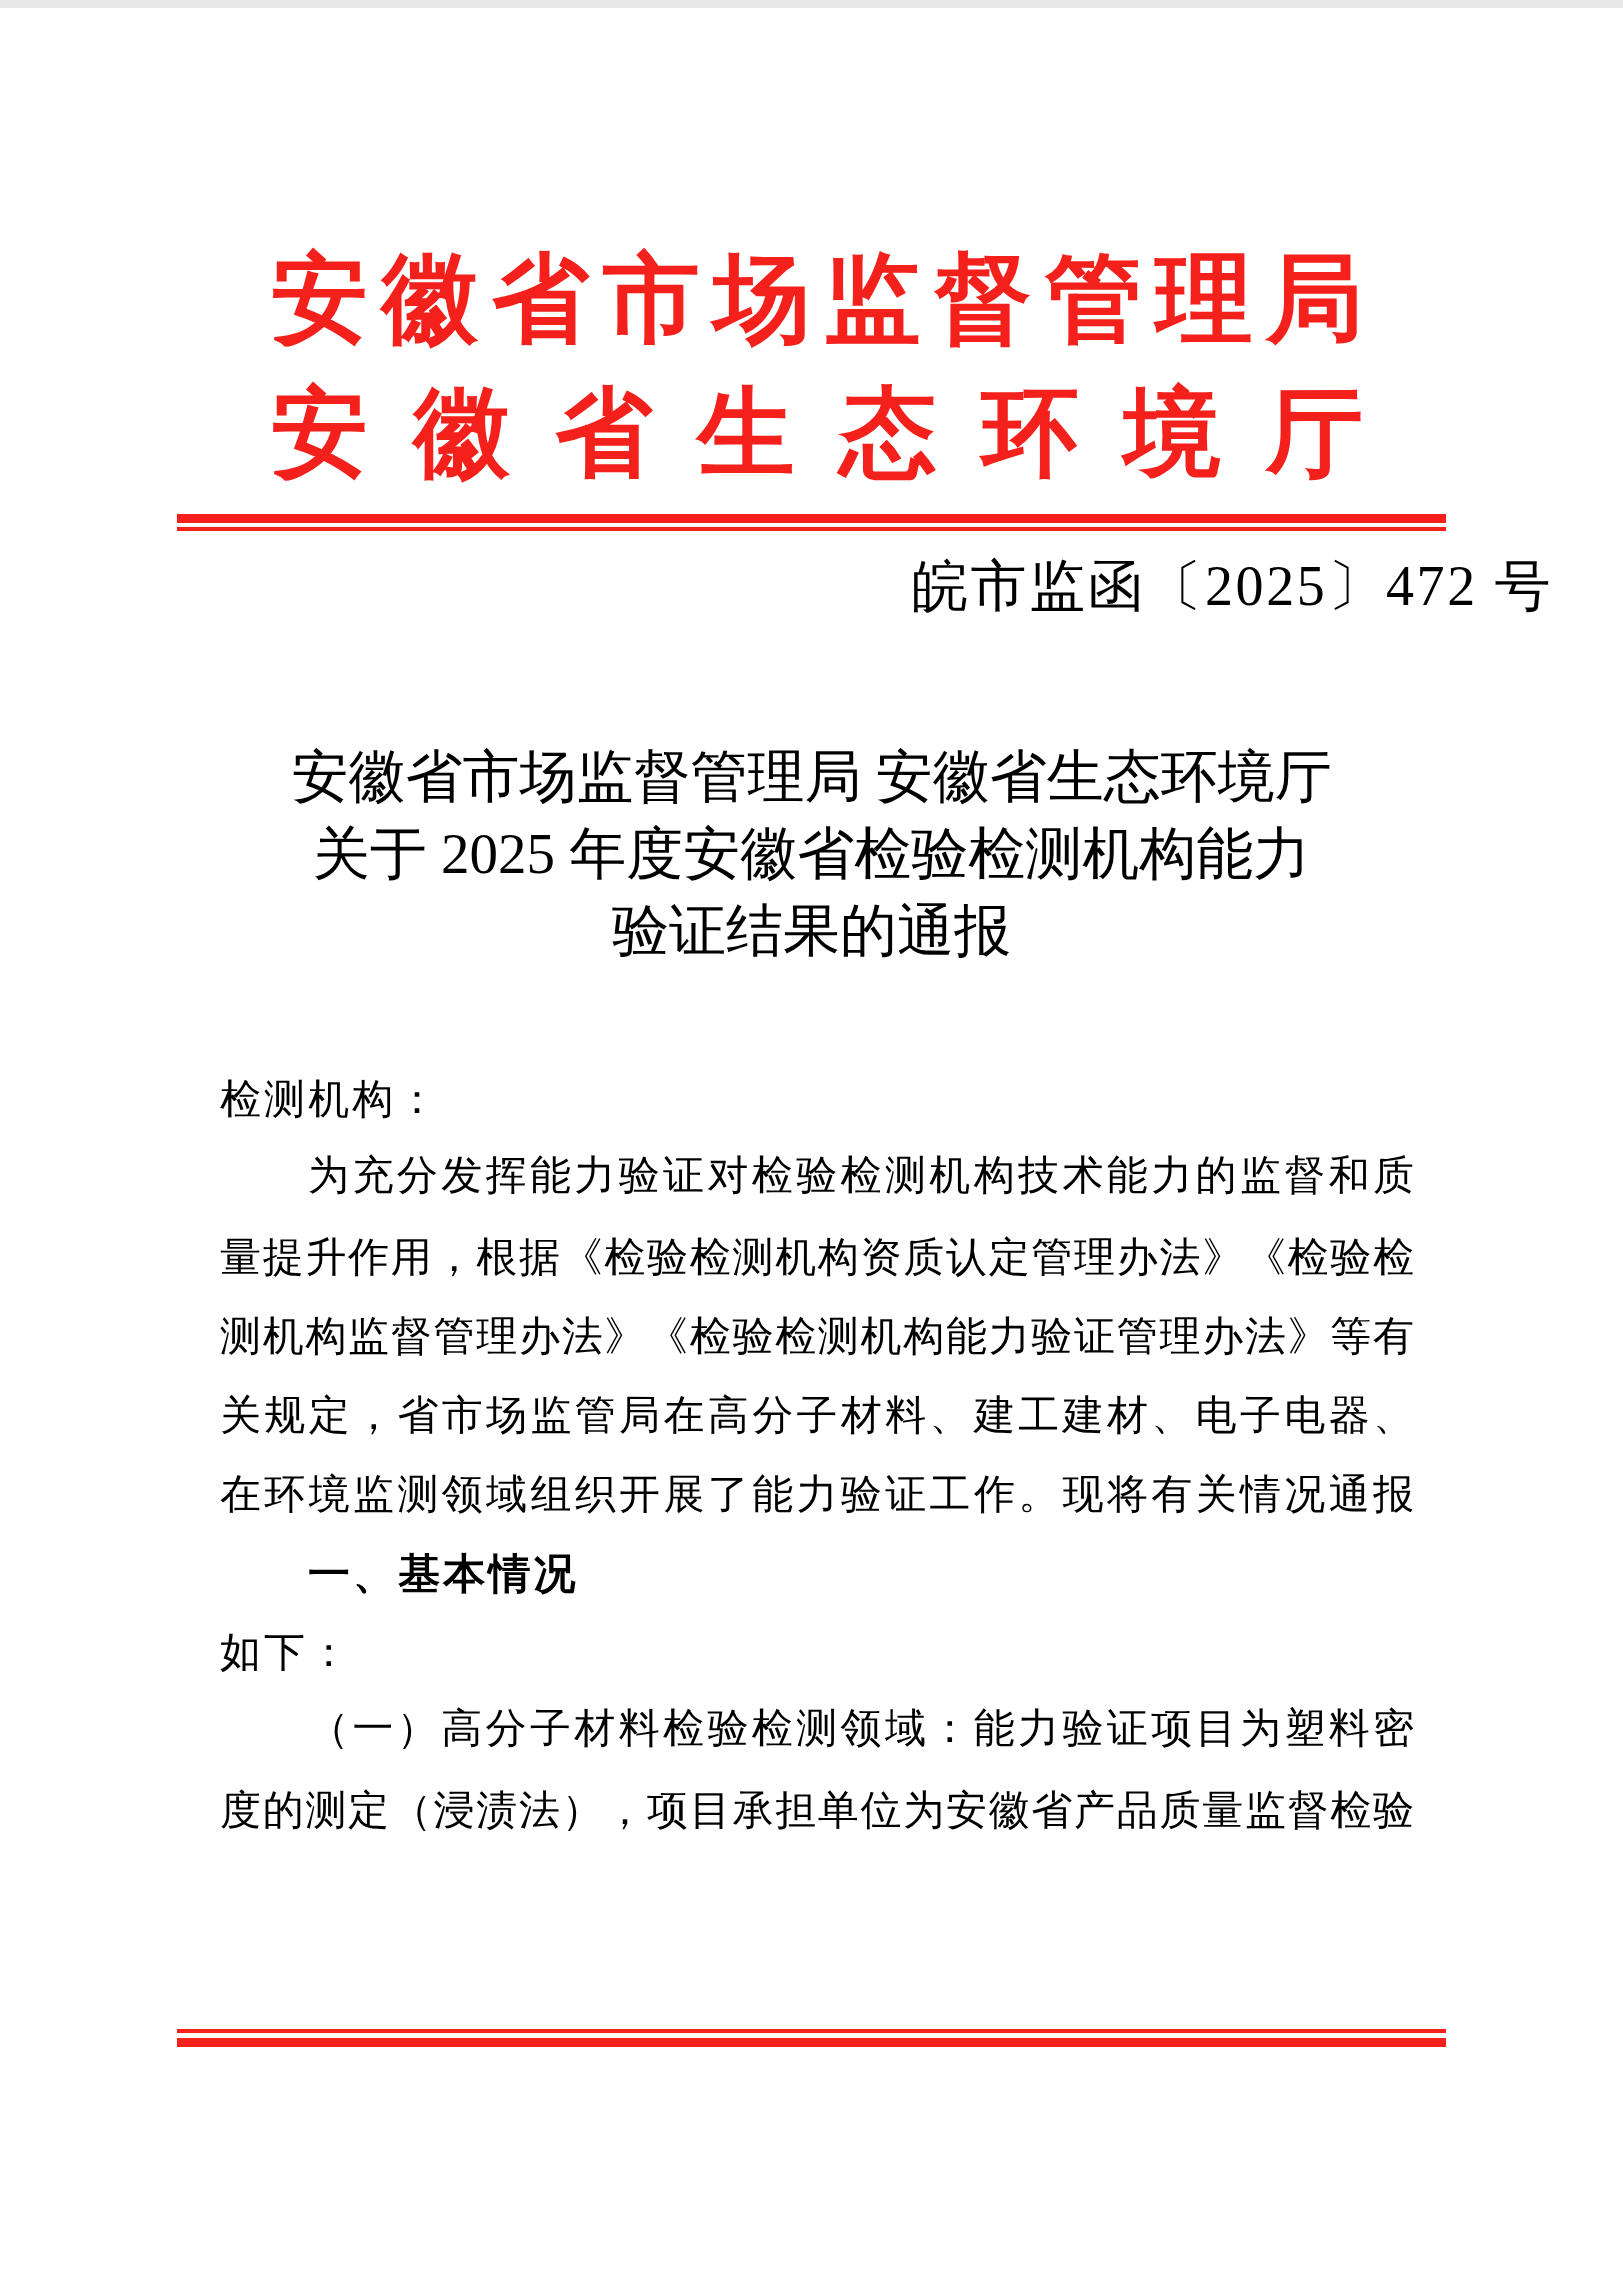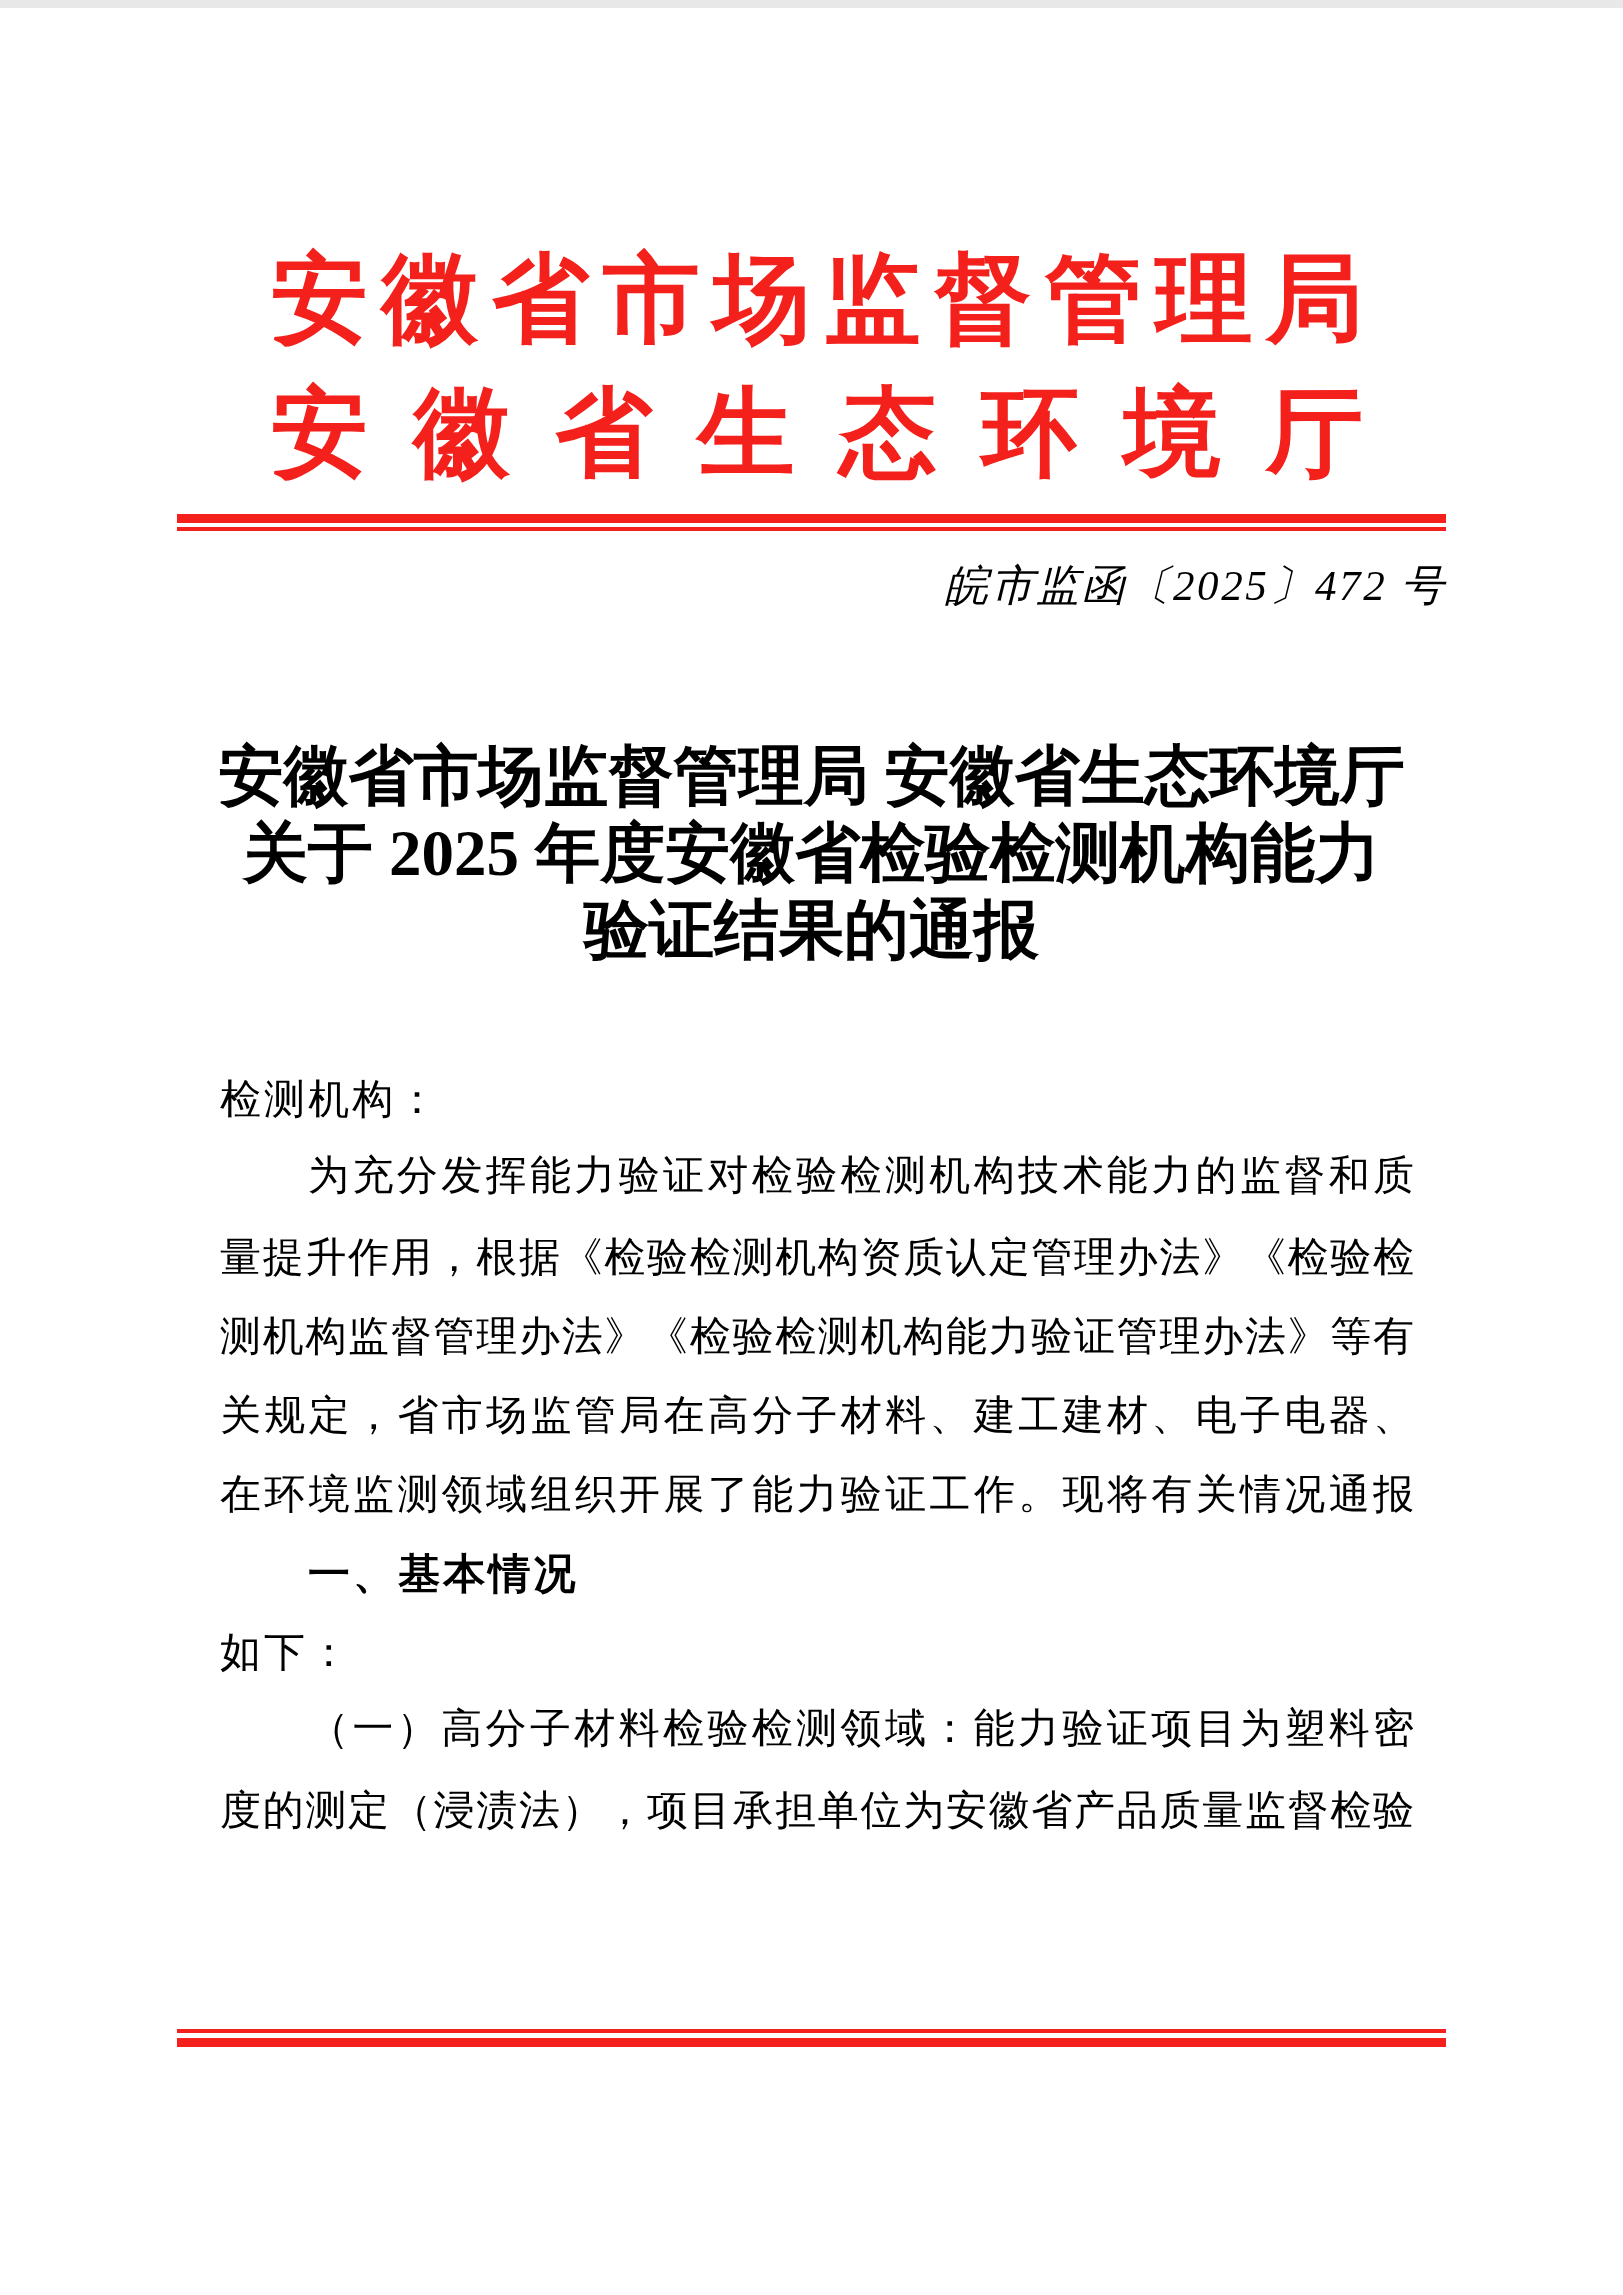--- a/index.html
+++ b/index.html
@@ -35,41 +35,40 @@
   
   .rule { position: absolute; left: 177px; width: 1269px; background: #f3201b; }
   .rule-top-thick    { top: 506px;  height: 9.2px; }
   .rule-top-thin     { top: 519px; height: 3.6px;  }
   .rule-bottom-thin  { top: 2021px; height: 3.6px;  }
   .rule-bottom-thick { top: 2030px; height: 9.2px; }
 
   
   .doc-number {
     position: absolute;
-    left: 945px;
+    left: 912px;
     top: 550px;
-    font-size: 43px;
+    font-size: 56px;
     line-height: 56px;
     letter-spacing: 2.6px;
     white-space: nowrap;
-    font-style: italic;
   }
 
   
   .doc-title {
     position: absolute;
     left: 177px;
     top: 730px;
     width: 1269px;
     text-align: center;
   }
   .title-line {
-    font-size: 65px;
+    font-size: 57px;
     line-height: 77px;
-    font-weight: bold;
+    font-weight: normal;
     white-space: nowrap;
   }
 
   
   .body-block {
     position: absolute;
     left: 220px;
     top: 1052px;
     width: 1194px;
   }

